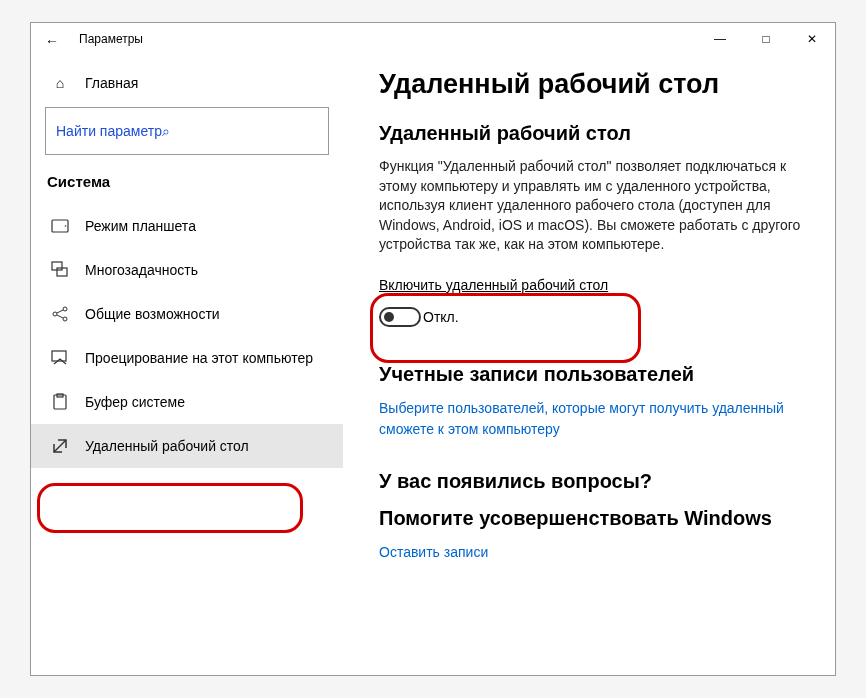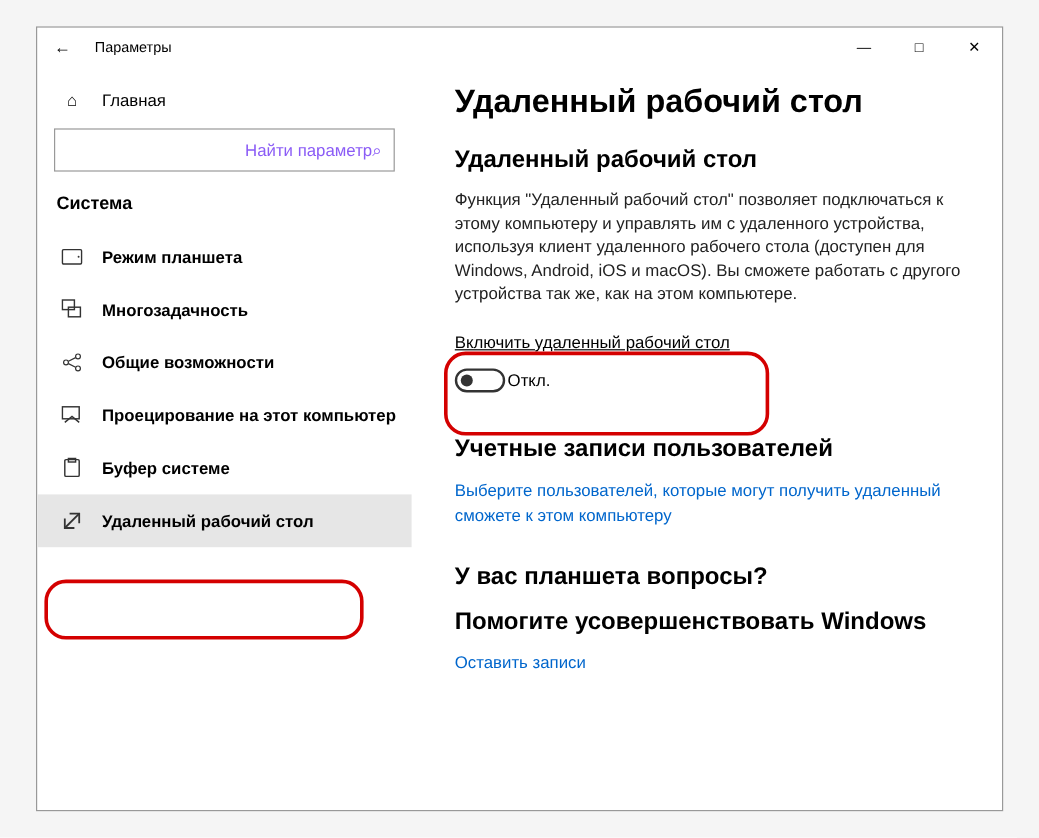--- a/index.html
+++ b/index.html
@@ -61,34 +61,34 @@
     display: flex;
     align-items: center;
     padding: 10px 0 10px 20px;
     font-size: 14px;
     gap: 16px;
   }
   .home-row .icon { width: 18px; text-align: center; }
   .search-box {
     margin: 6px 14px 12px 14px;
     border: 1px solid #999;
-    height: 36px;
+    height: 48px;
     display: flex;
     align-items: center;
     padding: 0 10px;
-    color: #8b5cf6;
-    font-size: 14px;
-    justify-content: flex-end;
+    color: #1d4ed8;
+    font-size: 14px;
+    justify-content: flex-start;
   }
   .section-title {
     padding: 6px 0 14px 16px;
     font-size: 15px;
     font-weight: 600;
   }
-  .nav-list { list-style: none; font-weight: bold; }
+  .nav-list { list-style: none; }
   .nav-item {
     display: flex;
     align-items: center;
     gap: 16px;
     height: 44px;
     padding-left: 20px;
     font-size: 14px;
     position: relative;
   }
   .nav-item .icon {
@@ -285,21 +285,21 @@
           </div>
         </div>
       </div>
 
       <div class="section">
         <h2>Учетные записи пользователей</h2>
         <a class="link">Выберите пользователей, которые могут получить удаленный сможете к этом компьютеру</a>
       </div>
 
       <div class="section">
-        <h2>У вас планшета вопросы?</h2>
+        <h2>У вас появились вопросы?</h2>
       </div>
 
       <div class="section">
         <h2>Помогите усовершенствовать Windows</h2>
         <a class="link">Оставить записи</a>
       </div>
     </div>
   </div>
 </div>
 

